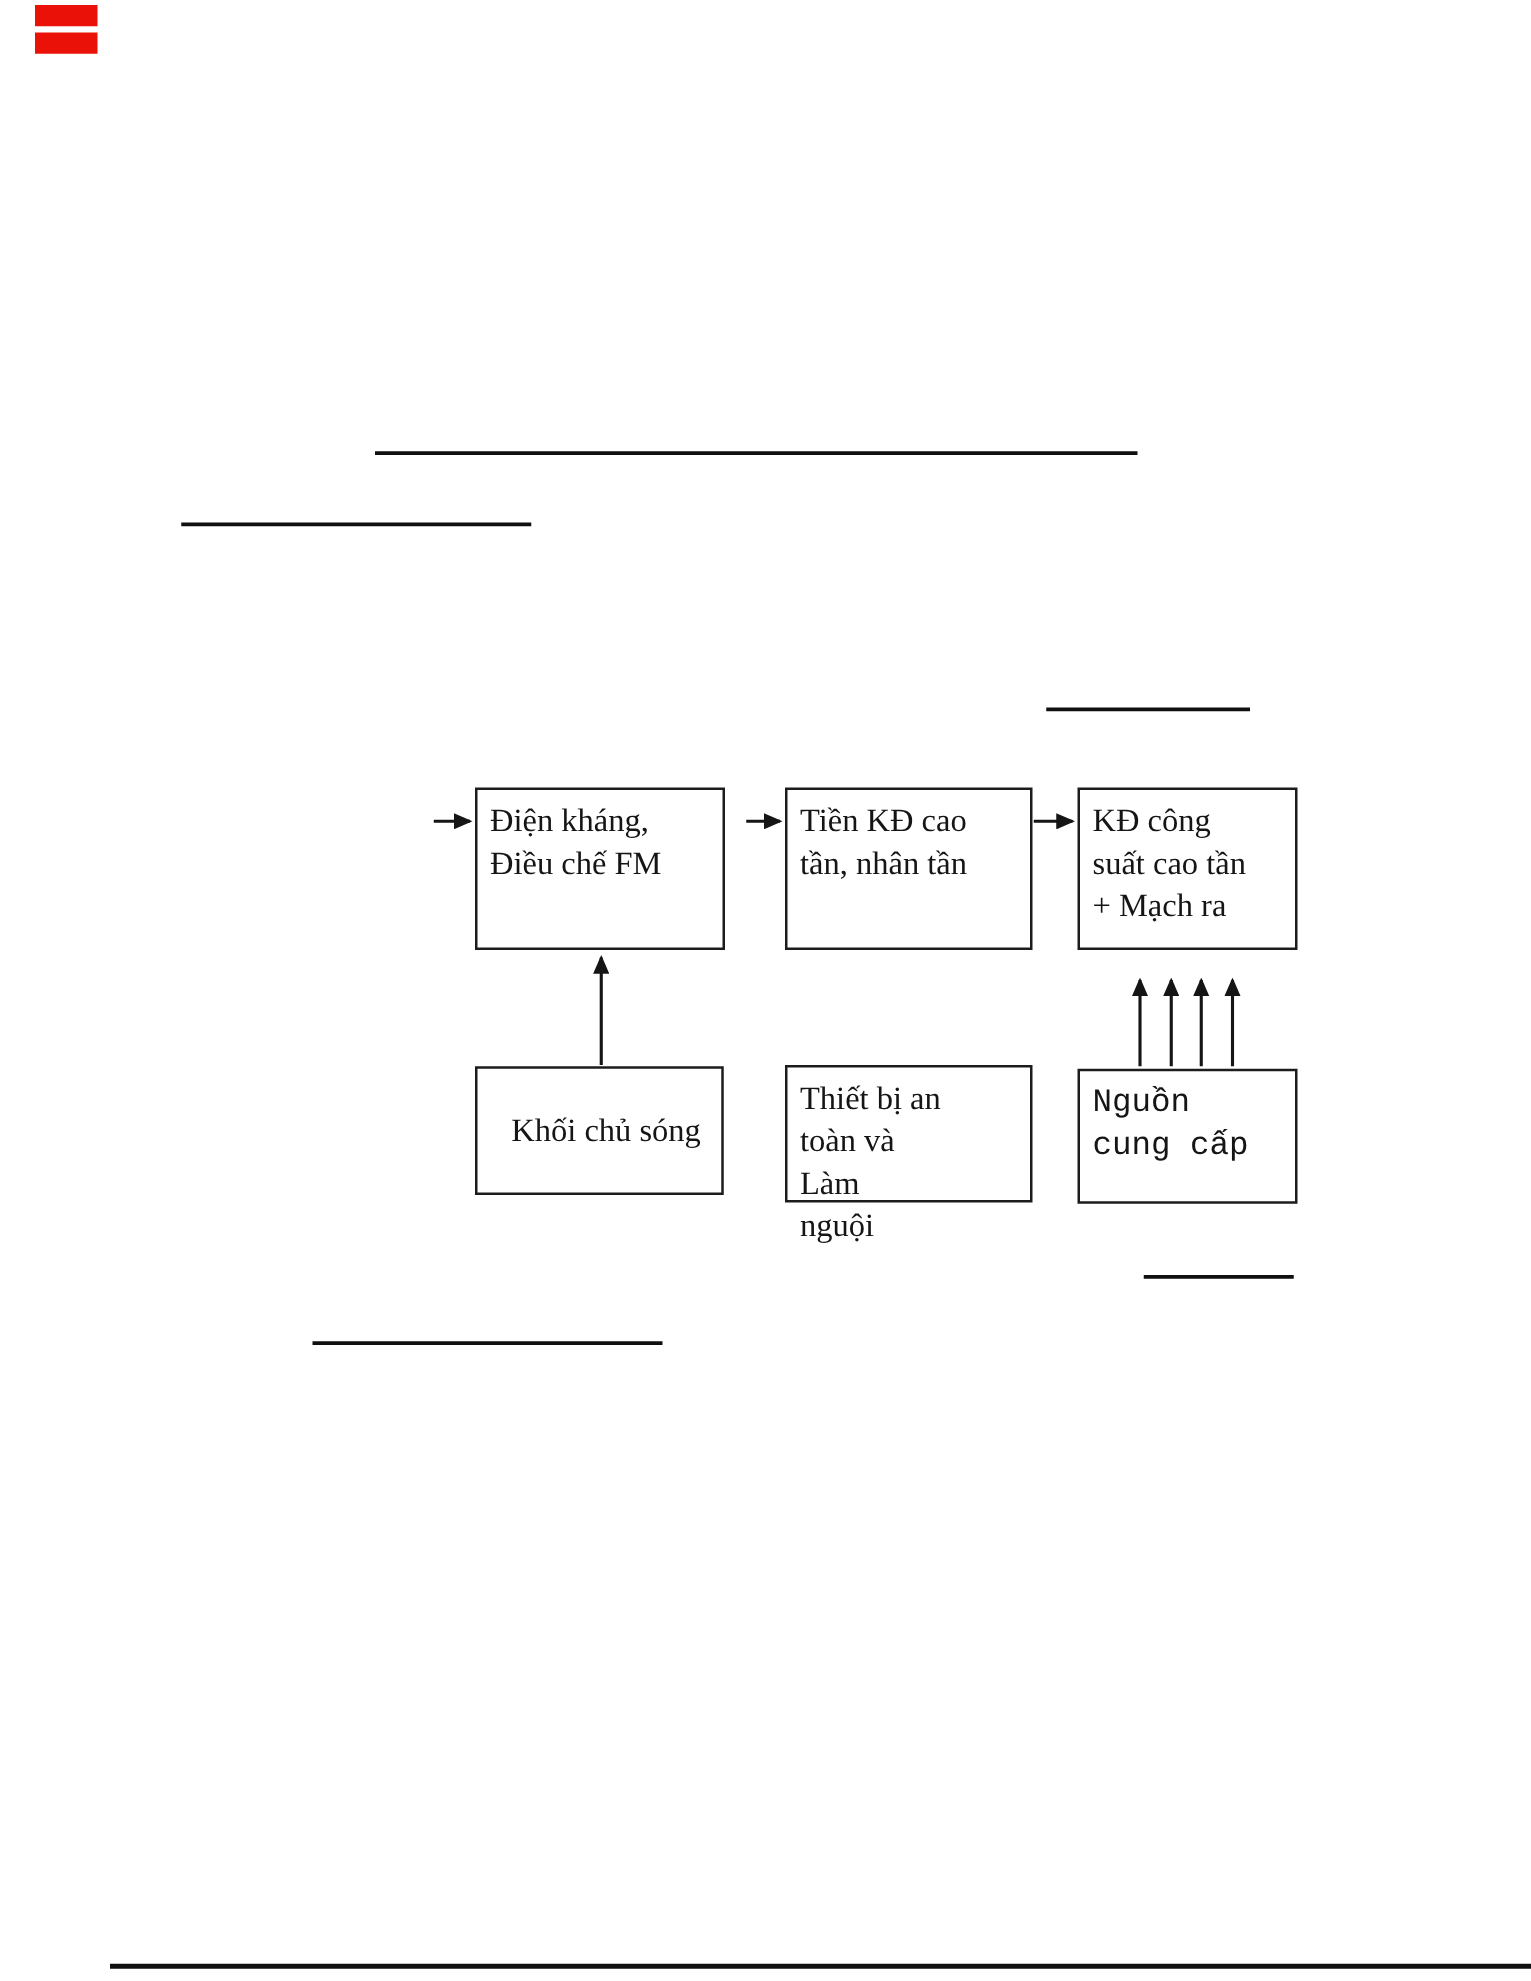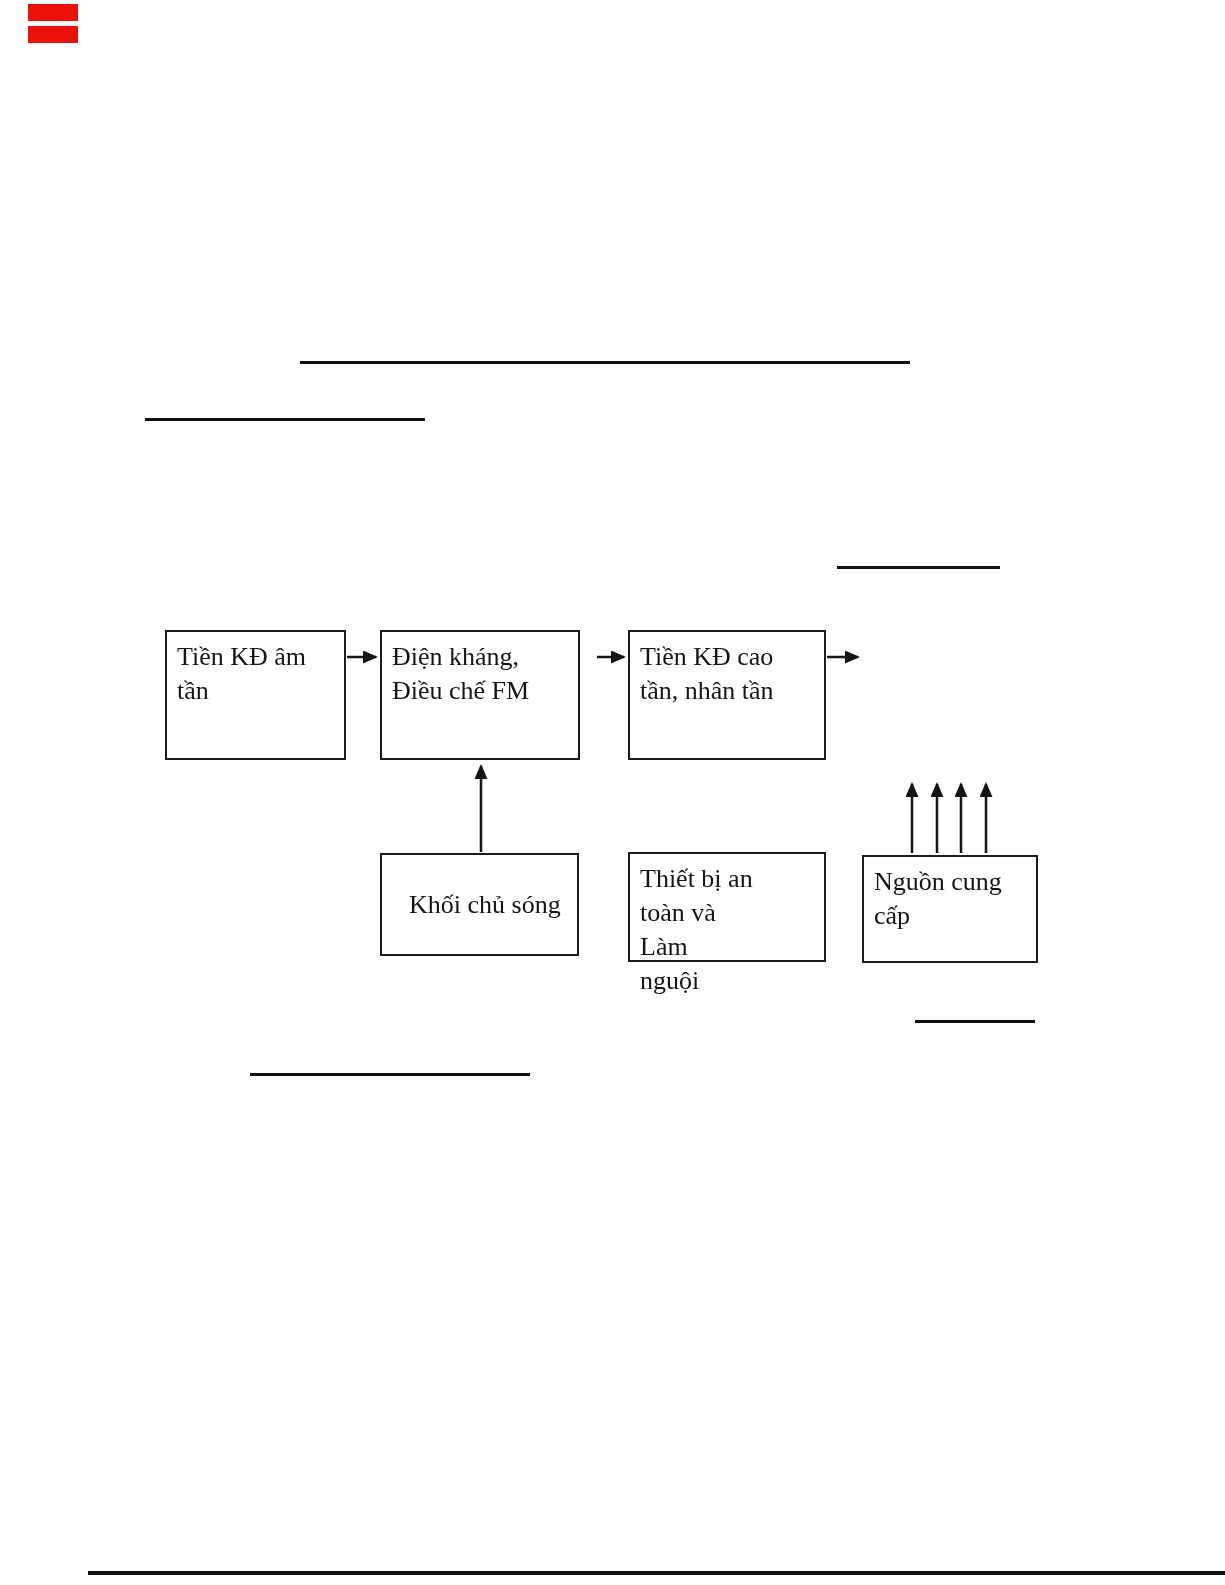--- a/index.html
+++ b/index.html
@@ -64,42 +64,42 @@
   <div class="redmark" style="left:28px; top:4px; width:50px; height:17px;"></div>
   <div class="redmark" style="left:28px; top:26px; width:50px; height:17px;"></div>
 
   <div class="rule" style="left:300px; top:361px; width:610px; height:3px;"></div>
   <div class="rule" style="left:145px; top:418px; width:280px; height:3px;"></div>
   <div class="rule" style="left:837px; top:566px; width:163px; height:3px;"></div>
   <div class="rule" style="left:915px; top:1020px; width:120px; height:3px;"></div>
   <div class="rule" style="left:250px; top:1073px; width:280px; height:3px;"></div>
   <div class="rule" style="left:88px; top:1571px; width:1137px; height:4px;"></div>
 
-  <div class="box" style="left:165px; top:630px; width:181px; height:130px;">
-    <span class="label">Tiền KĐ âm tần</span>
-  </div>
 
   <div class="box" style="left:380px; top:630px; width:200px; height:130px;">
     <span class="label" style="padding-right:44px;">Điện kháng, Điều chế FM</span>
   </div>
 
   <div class="box" style="left:628px; top:630px; width:198px; height:130px;">
     <span class="label" style="padding-right:40px;">Tiền KĐ cao tần, nhân tần</span>
   </div>
 
+  <div class="box" style="left:862px; top:630px; width:176px; height:130px;">
+    <span class="label" style="padding-right:28px;">KĐ công suất cao tần + Mạch ra</span>
+  </div>
 
   <div class="box vcenter" style="left:380px; top:853px; width:199px; height:103px;">
     <span class="label">Khối chủ sóng</span>
   </div>
 
   <div class="box" style="left:628px; top:852px; width:198px; height:110px;">
     <span class="label" style="padding-right:71px;">Thiết bị an toàn và Làm nguội</span>
   </div>
 
-  <div class="box" style="left:862px; top:855px; width:176px; height:108px;">
+  <div class="box" style="left:862px; top:855px; width:176px; height:108px;font-family:Liberation Mono, monospace;">
     <span class="label" style="padding-right:24px;">Nguồn cung cấp</span>
   </div>
 
   <svg id="arrows" width="1225" height="1585" viewBox="0 0 1225 1585" xmlns="http://www.w3.org/2000/svg">
     <defs>
       <marker id="ah" markerUnits="userSpaceOnUse" markerWidth="15" markerHeight="13" refX="13" refY="6.5" orient="auto">
         <polygon points="0,0 15,6.5 0,13" fill="#151515"></polygon>
       </marker>
     </defs>
     <line x1="347" y1="657" x2="376" y2="657" marker-end="url(#ah)"></line>

